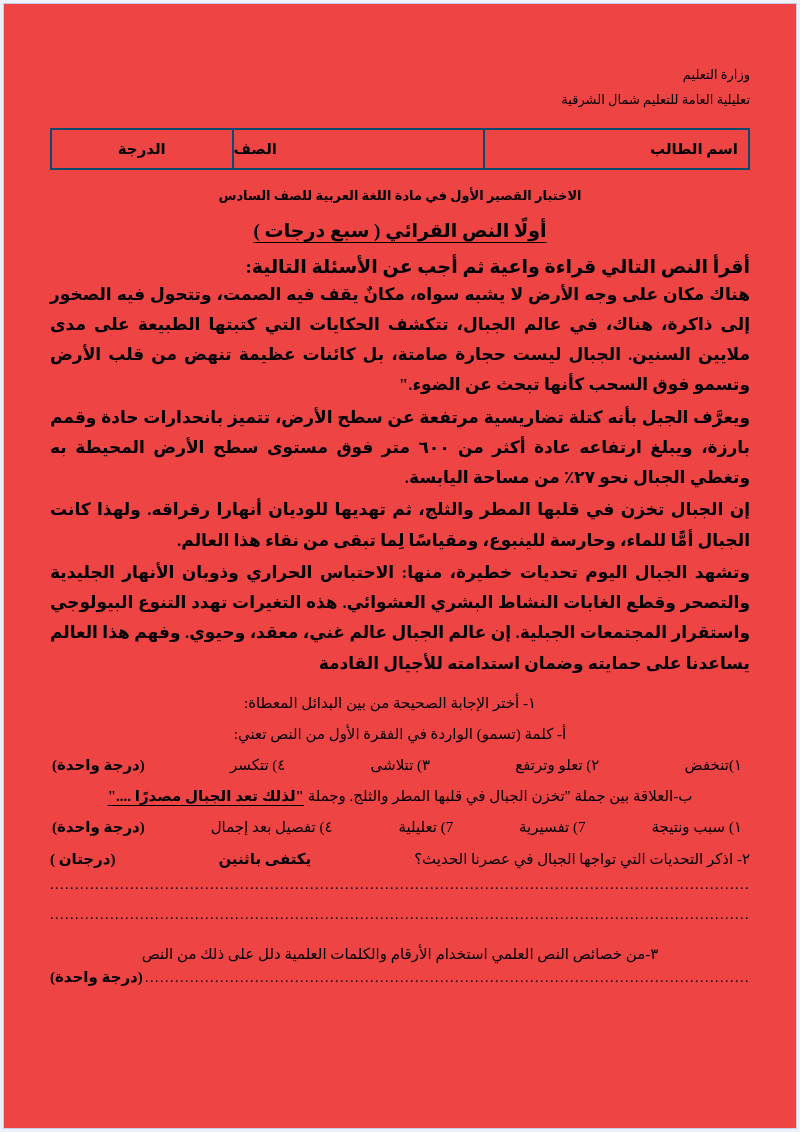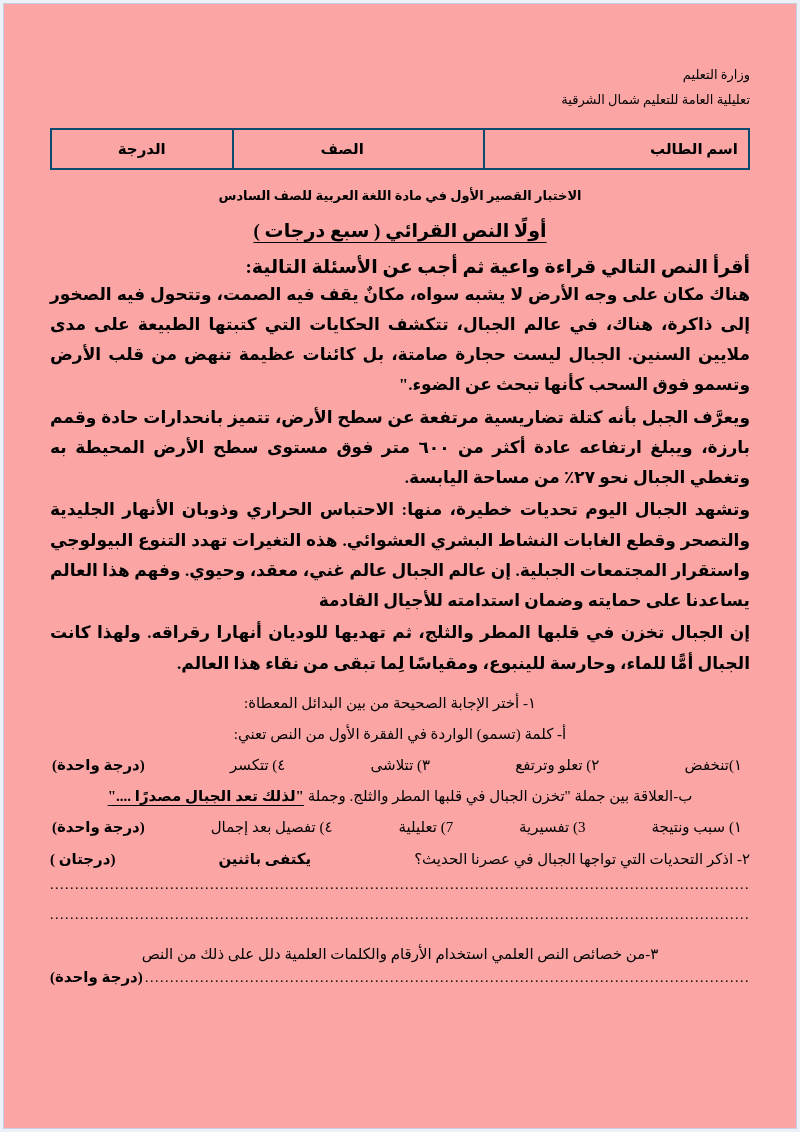--- a/index.html
+++ b/index.html
@@ -1,30 +1,30 @@
 <!DOCTYPE html>
 <html lang="ar" dir="rtl"><head>
 <meta charset="utf-8">
 <style>
   * { margin:0; padding:0; box-sizing:border-box; }
   html,body { background:#eef0f8; }
   body { font-family:"Liberation Serif","DejaVu Sans","DejaVu Serif",serif; color:#000; }
   .page {
-    width:794px; height:1126px; margin:3px auto; background:#fca5a5;
+    width:794px; height:1126px; margin:3px auto; background:#ef4444;
     border:1px solid #c9cfe6; direction:rtl;
     padding:58px 46px 26px 46px; overflow:hidden;
   }
   .ministry { font-size:13px; line-height:1.95; text-align:right; }
   table.info-table {
     width:100%; border-collapse:collapse; margin-top:15px;
     font-weight:bold; font-size:15px;
   }
   table.info-table td { border:2px solid #0c4a6e; height:40px; vertical-align:middle; }
   td.cell-name { width:38%; text-align:right; padding-right:10px;border-radius:20px; }
-  td.cell-class { width:36%; text-align:center; padding-right:32px; }
+  td.cell-class { width:36%; text-align:left; padding-right:32px; }
   td.cell-grade { width:26%; text-align:center; }
   .exam-title { text-align:center; font-weight:bold; font-size:13px; margin-top:18px; }
   .section-heading {
     text-align:center; font-weight:bold; font-size:19px; margin-top:15px;
     text-decoration:underline; text-underline-offset:5px;
   }
   .instruction {
     text-align:right; font-weight:bold; font-size:19px; margin-top:13px;
     text-underline-offset:5px;
   }
@@ -74,22 +74,22 @@
 
   <div class="exam-title">الاختبار القصير الأول في مادة اللغة العربية للصف السادس</div>
 
   <div class="section-heading">أولًا النص القرائي ( سبع درجات )</div>
 
   <div class="instruction">أقرأ النص التالي قراءة واعية ثم أجب عن الأسئلة التالية:</div>
 
   <div class="passage">
     <p>هناك مكان على وجه الأرض لا يشبه سواه، مكانٌ يقف فيه الصمت، وتتحول فيه الصخور إلى ذاكرة، هناك، في عالم الجبال، تتكشف الحكايات التي كتبتها الطبيعة على مدى ملايين السنين. الجبال ليست حجارة صامتة، بل كائنات عظيمة تنهض من قلب الأرض وتسمو فوق السحب كأنها تبحث عن الضوء."</p>
     <p>ويعرَّف الجبل بأنه كتلة تضاريسية مرتفعة عن سطح الأرض، تتميز بانحدارات حادة وقمم بارزة، ويبلغ ارتفاعه عادة أكثر من ٦٠٠ متر فوق مستوى سطح الأرض المحيطة به وتغطي الجبال نحو ٢٧٪ من مساحة اليابسة.</p>
+    <p>إن الجبال تخزن في قلبها المطر والثلج، ثم تهديها للوديان أنهارا رقراقه. ولهذا كانت الجبال أمًّا للماء، وحارسة للينبوع، ومقياسًا لِما تبقى من نقاء هذا العالم.</p>
     <p>وتشهد الجبال اليوم تحديات خطيرة، منها: الاحتباس الحراري وذوبان الأنهار الجليدية والتصحر وقطع الغابات النشاط البشري العشوائي. هذه التغيرات تهدد التنوع البيولوجي واستقرار المجتمعات الجبلية. إن عالم الجبال عالم غني، معقد، وحيوي. وفهم هذا العالم يساعدنا على حمايته وضمان استدامته للأجيال القادمة</p>
-    <p>إن الجبال تخزن في قلبها المطر والثلج، ثم تهديها للوديان أنهارا رقراقه. ولهذا كانت الجبال أمًّا للماء، وحارسة للينبوع، ومقياسًا لِما تبقى من نقاء هذا العالم.</p>
   </div>
 
   <div class="qblock">
 
     <div class="q-line q1-main">١- أختر الإجابة الصحيحة من بين البدائل المعطاة:</div>
 
     <div class="q-line">أ- كلمة (تسمو) الواردة في الفقرة الأول من النص تعني:</div>
 
     <div class="opts">
       <span>١)تنخفض</span>
@@ -98,21 +98,21 @@
       <span>٤) تتكسر</span>
       <span class="marks">(درجة واحدة)</span>
     </div>
 
     <div class="q-line">
       <span>ب-العلاقة بين جملة "تخزن الجبال في قلبها المطر والثلج. وجملة </span><span class="bold-underline">"لذلك تعد الجبال مصدرًا ...."</span>
     </div>
 
     <div class="opts">
       <span>١) سبب ونتيجة</span>
-      <span>3) تفسيرية</span>
+      <span>7) تفسيرية</span>
       <span>7) تعليلية</span>
       <span>٤) تفصيل بعد إجمال</span>
       <span class="marks">(درجة واحدة)</span>
     </div>
 
     <div class="q2-row">
       <span>٢- اذكر التحديات التي تواجها الجبال في عصرنا الحديث؟</span>
       <span class="marks">يكتفى باثنين</span>
       <span class="marks">(درجتان )</span>
     </div>

